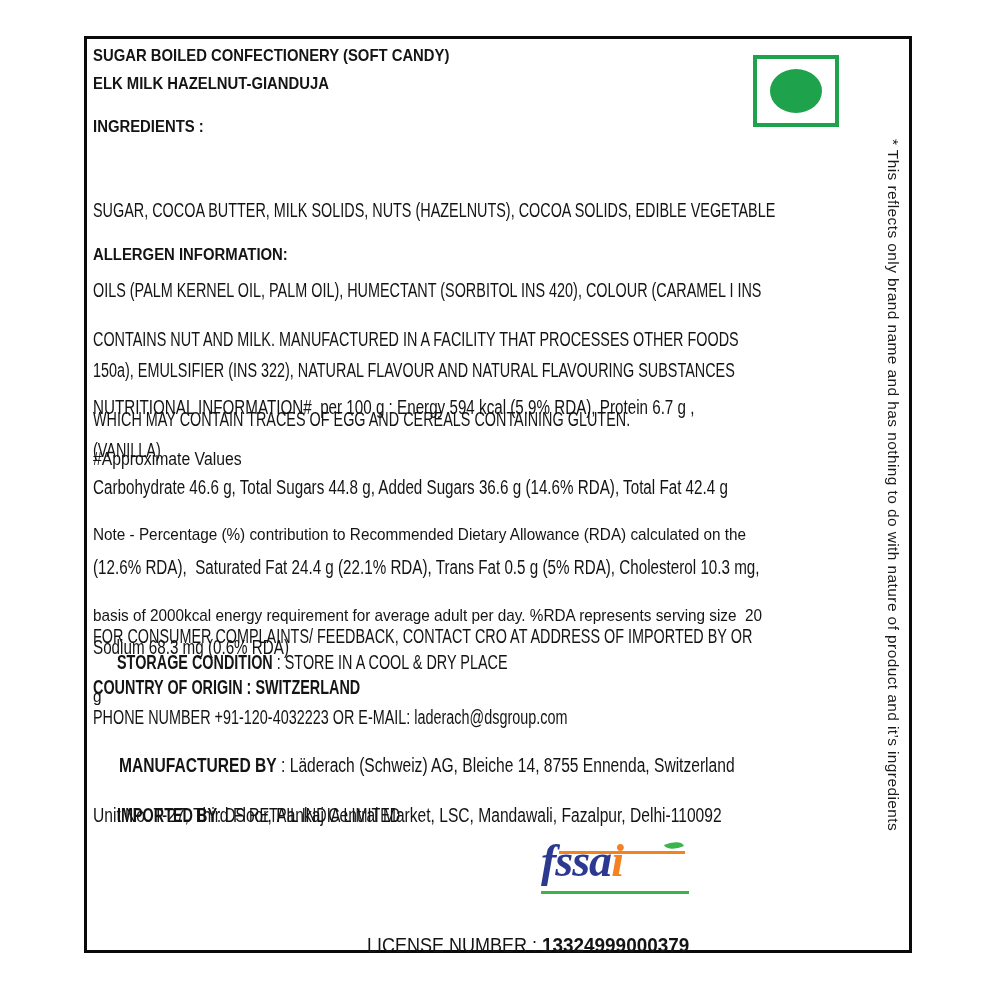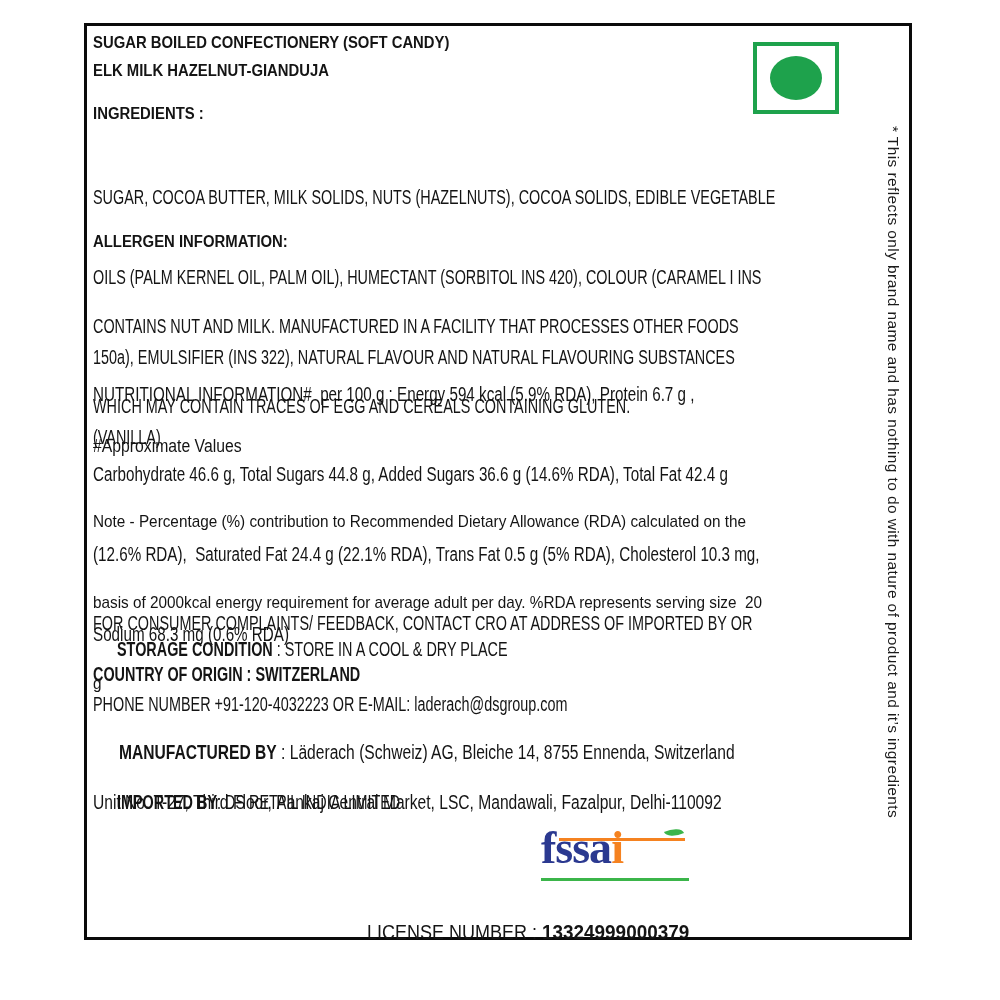--- a/index.html
+++ b/index.html
@@ -1,21 +1,21 @@
 <!DOCTYPE html>
 <html><head>
 <meta charset="utf-8">
 <style>
   html,body { margin:0; padding:0; }
   .page {
     position:relative; width:1000px; height:1000px; background:#ffffff;
     font-family:"Liberation Sans", sans-serif; color:#141414; overflow:hidden;
   }
   .label-border {
-    position:absolute; left:84px; top:23px; width:828px; height:917px;
+    position:absolute; left:84px; top:36px; width:828px; height:917px;
     border:3px solid #0a0a0a; box-sizing:border-box; background:#ffffff;padding-left:8px;
   }
   .abs { position:absolute; }
   .ln { white-space:pre; }
   
   .head { font-weight:bold; font-size:16px; transform:scaleX(0.93); transform-origin:0 0; white-space:pre; }
   .title-block { left:6px; top:2px; line-height:28px; font-weight:bold; font-size:16.5px; transform:scaleX(0.9); transform-origin:0 0; }
   
   .cond { font-size:20px; line-height:26.6px; transform-origin:0 0; white-space:pre; }
   .sx72 { transform:scaleX(0.72); }
@@ -31,21 +31,21 @@
   .vertical-note {
     right:7px; top:100px; height:790px;
     writing-mode:vertical-rl; font-size:15.5px; letter-spacing:0.4px; color:#1b1b1b;
   }
 
   .fssai-logo { left:452px; top:804px; width:152px; height:54px; }
   .fssai-bar-top { position:absolute; left:20px; top:8px; width:126px; height:3px; background:#f58220; }
   .fssai-bar-bottom { position:absolute; left:2px; top:48px; width:148px; height:3px; background:#3bb54a; }
   .fssai-word {
     position:absolute; left:2px; top:-9px;
-    font-family:"Liberation Serif", serif; font-weight:bold;
+    font-family:"Liberation Serif", serif; font-style:italic; font-weight:bold;
     font-size:46px; letter-spacing:-1px; color:#2b3990;
   }
   .fssai-i { color:#f58220; }
   .fssai-leaf { position:absolute; left:126px; top:-2px; width:18px; height:9px; background:#3bb54a; border-radius:0 100% 0 100%; transform:rotate(-24deg); }
 
   .license-line { left:250px; top:871px; font-size:20px; transform:scaleX(0.9); transform-origin:0 0; white-space:pre; }
   .license-number { font-weight:bold; font-size:21px; }
 </style>
 </head>
 <body>

